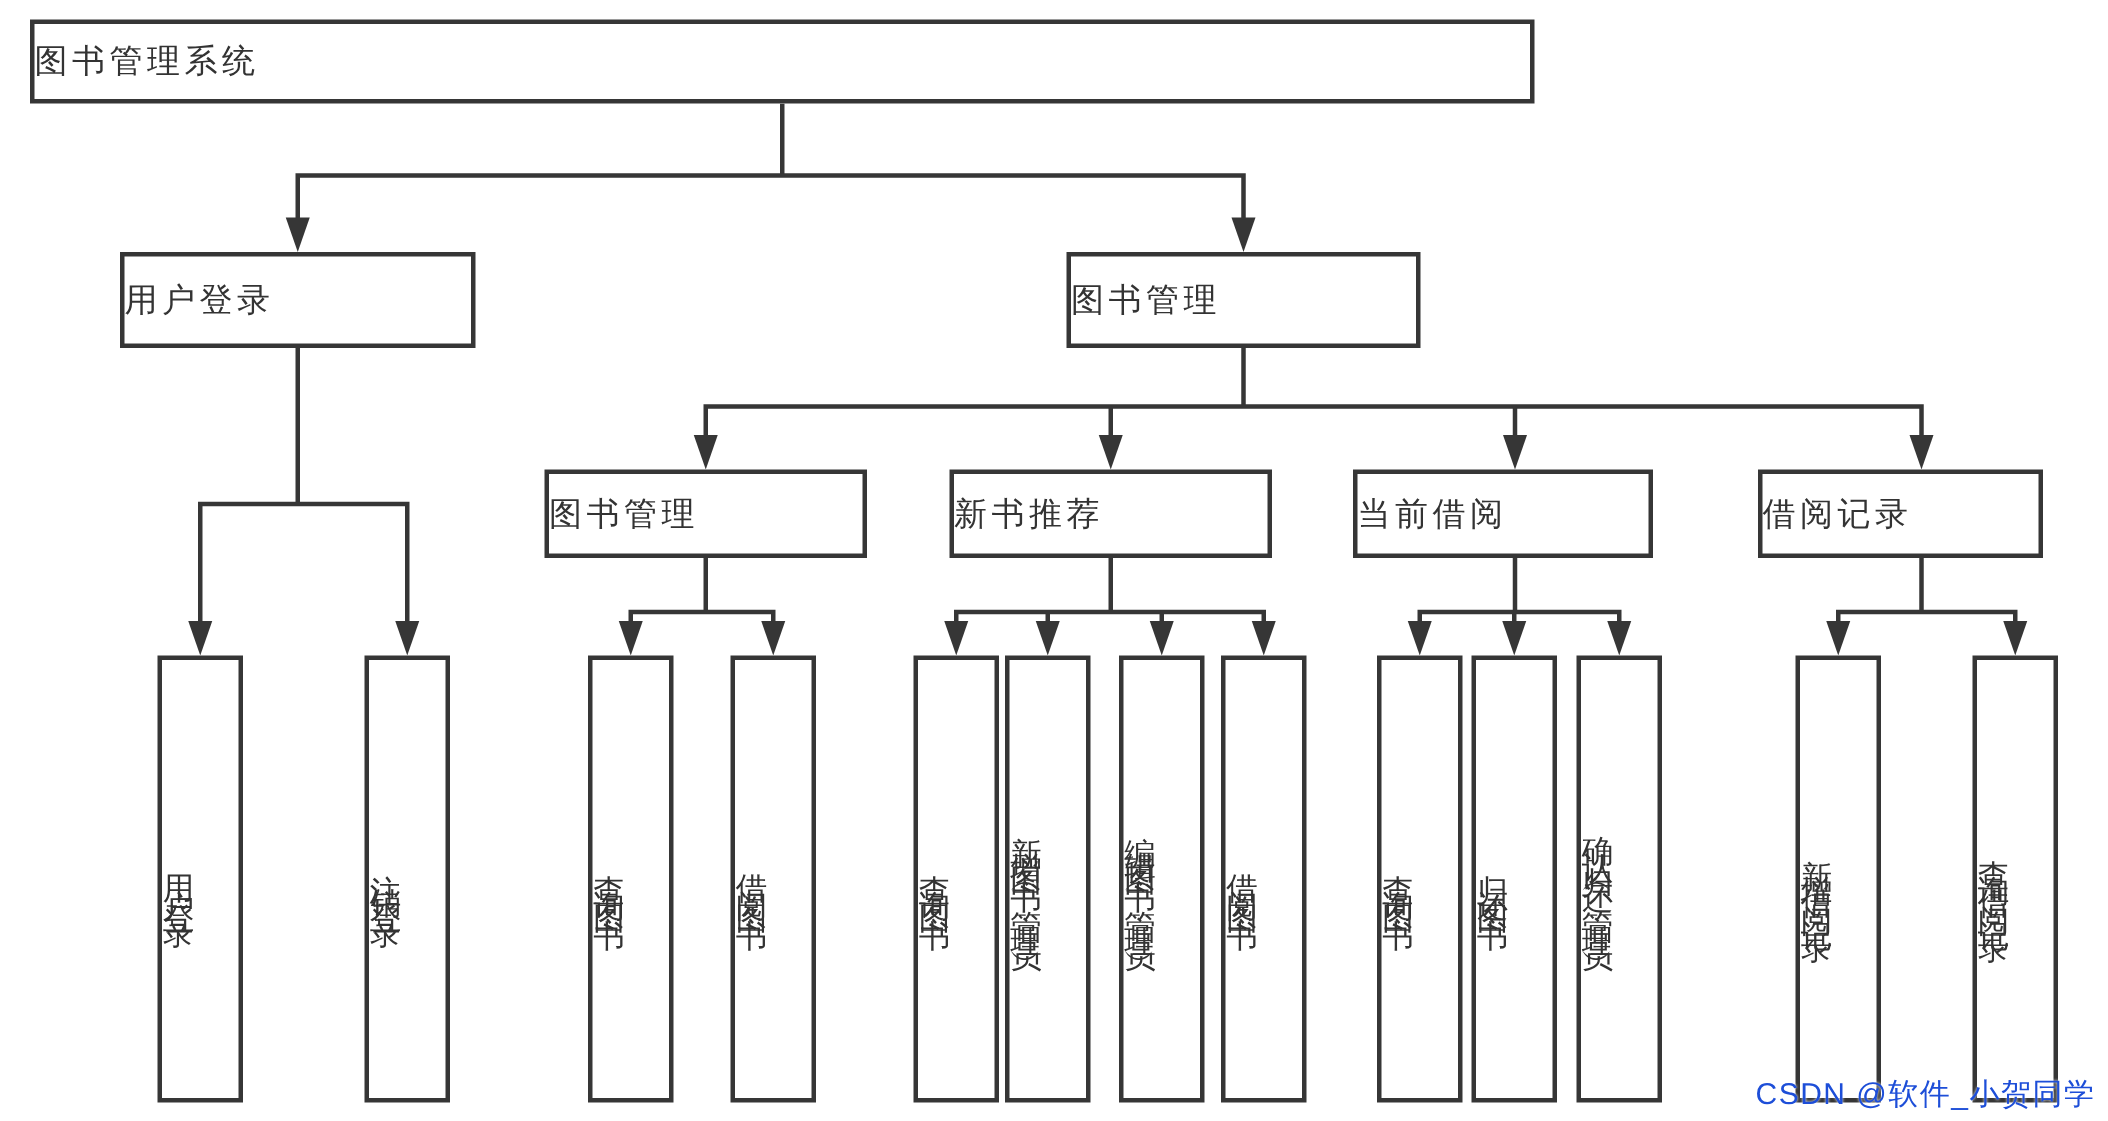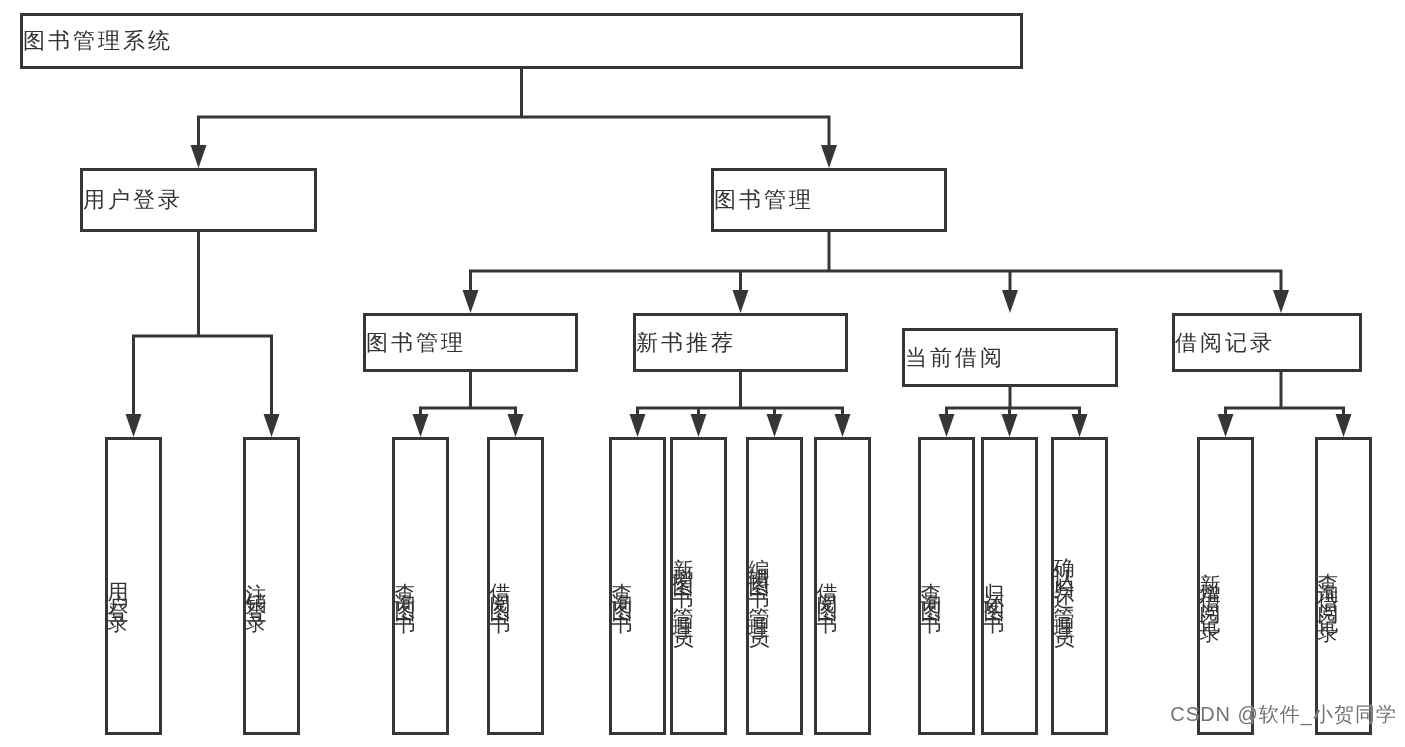--- a/index.html
+++ b/index.html
@@ -40,22 +40,22 @@
     font-size: 21px;
     letter-spacing: 10px;
     writing-mode: vertical-rl;
     text-orientation: mixed;
     line-height: 1;
     white-space: nowrap;
   }
   .watermark {
     position: absolute;
     right: 8px;
-    bottom: 19px;
-    color: #737373;
+    bottom: 4px;
+    color: #1d4ed8;
     font-size: 20px;
     letter-spacing: 1px;
     z-index: 5;
     text-shadow: 0 0 2px #ffffff;
     white-space: nowrap;
   }
 </style>
 </head>
 <body>
 
@@ -123,21 +123,21 @@
   <div class="node" style="left:711px; top:168px; width:236px; height:64px">
     <span class="hlabel">图书管理</span>
   </div>
 
   <div class="node" style="left:363px; top:313px; width:215px; height:59px">
     <span class="hlabel">图书管理</span>
   </div>
   <div class="node" style="left:633px; top:313px; width:215px; height:59px">
     <span class="hlabel">新书推荐</span>
   </div>
-  <div class="node" style="left:902px; top:328px; width:216px; height:59px">
+  <div class="node" style="left:902px; top:313px; width:200px; height:59px">
     <span class="hlabel">当前借阅</span>
   </div>
   <div class="node" style="left:1172px; top:313px; width:190px; height:59px">
     <span class="hlabel">借阅记录</span>
   </div>
 
   <div class="node" style="left:105px; top:437px; width:57px; height:298px">
     <span class="vlabel">用户登录</span>
   </div>
   <div class="node" style="left:243px; top:437px; width:57px; height:298px">

